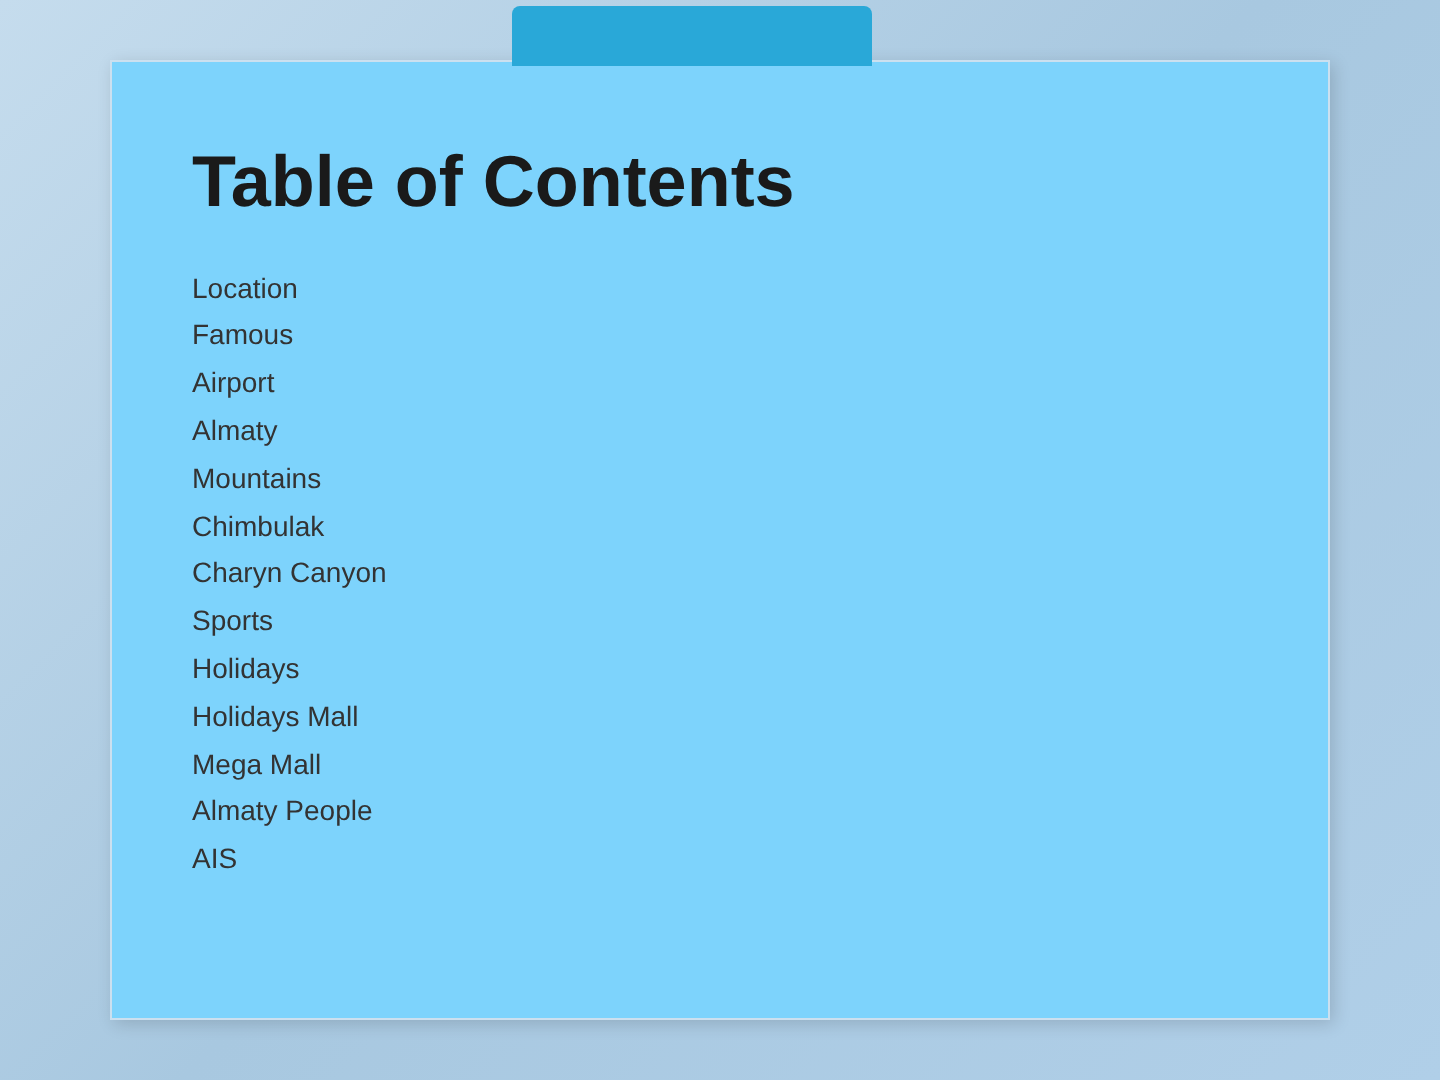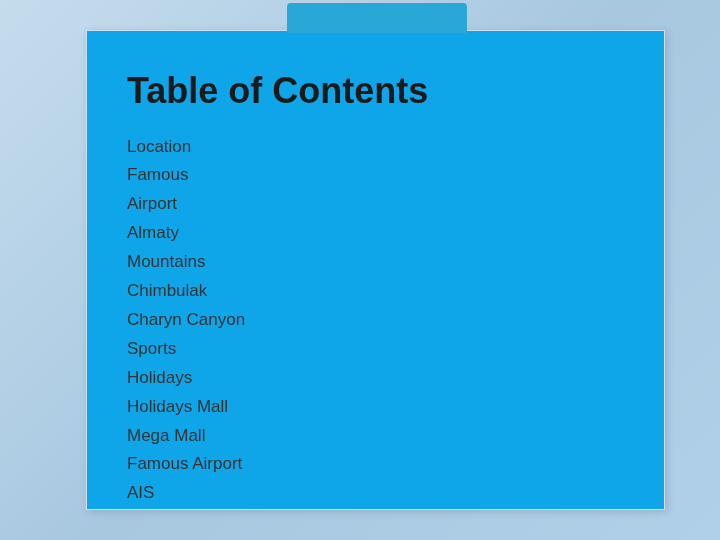--- a/index.html
+++ b/index.html
@@ -22,24 +22,23 @@
       inset: 0;
       background: linear-gradient(135deg, #c5dced 0%, #a8c8e0 50%, #b0cfe8 100%);
     }
 
     .slide-container {
       position: absolute;
       top: 30px;
       left: 55px;
       right: 55px;
       bottom: 30px;
-      background: #0ea5e9;
+      background: #7dd3fc;
       border: 1px solid #cce0ef;
       box-shadow: 2px 2px 8px rgba(0,0,0,0.15);
-      margin-left: 31px;
     }
 
     .top-tab {
       position: absolute;
       top: -28px;
       left: 200px;
       width: 180px;
       height: 30px;
       background: #29a8d8;
       border-radius: 4px 4px 0 0;
@@ -56,21 +55,21 @@
       margin-bottom: 22px;
       line-height: 1.1;
     }
 
     .toc-list {
       list-style: none;
       padding: 0;
     }
 
     .toc-list li {
-      font-size: 17px;
+      font-size: 14px;
       color: #333333;
       line-height: 1.7;
     }
   </style>
 </head>
 <body>
 
 <div class="background"></div>
 
 <div class="slide-container">
@@ -82,17 +81,17 @@
         <li>Famous</li>
         <li>Airport</li>
         <li>Almaty</li>
         <li>Mountains</li>
         <li>Chimbulak</li>
         <li>Charyn Canyon</li>
         <li>Sports</li>
         <li>Holidays</li>
         <li>Holidays Mall</li>
         <li>Mega Mall</li>
-        <li>Famous Airport</li>
+        <li>Almaty People</li>
         <li>AIS</li>
       </ul>
   </div>
 </div>
 
 </body></html>

